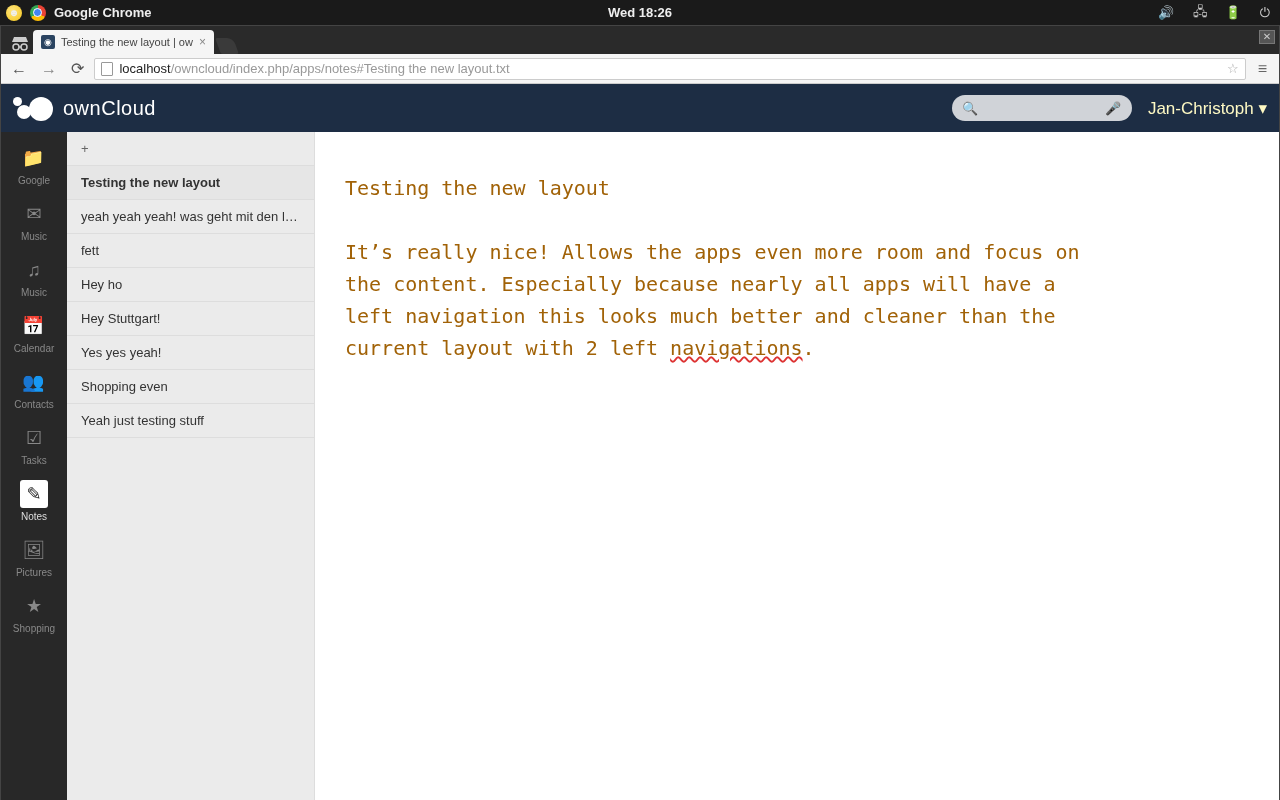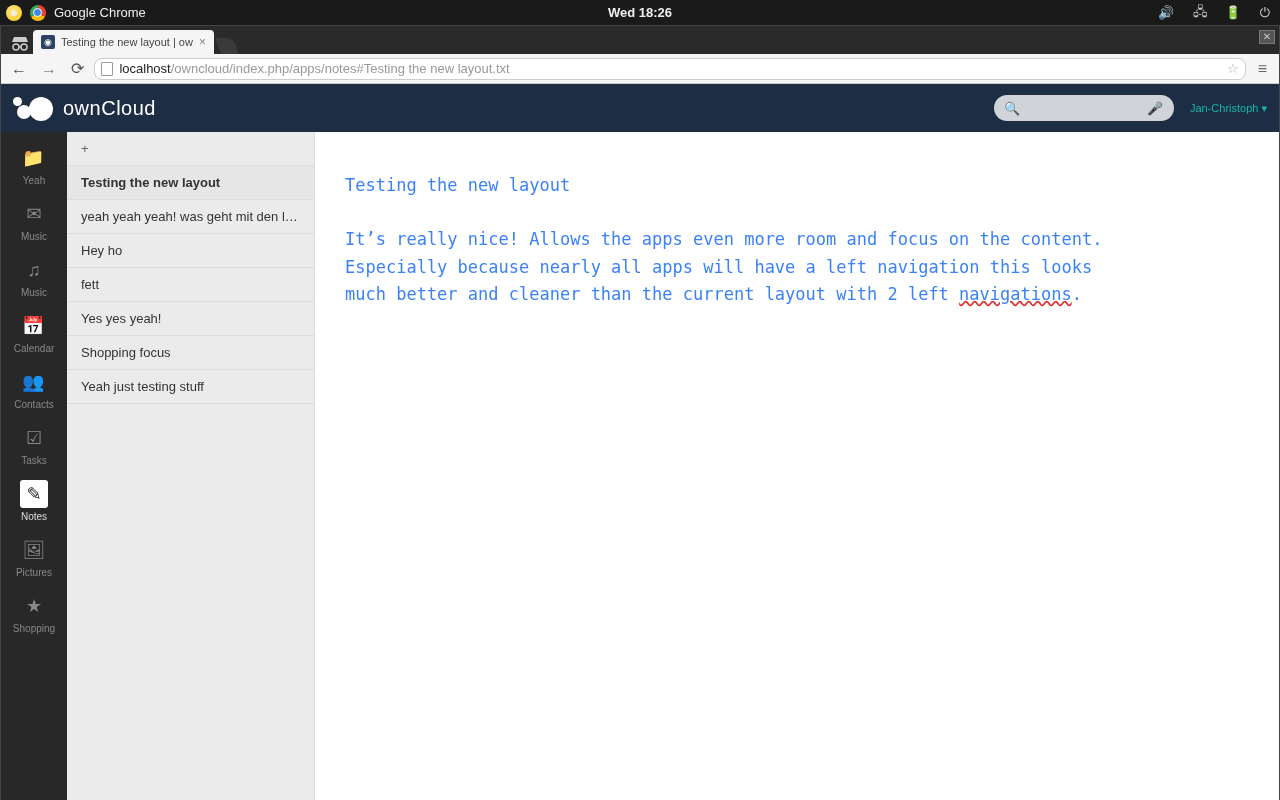--- a/index.html
+++ b/index.html
@@ -19,67 +19,67 @@
 .tabbar { height: 28px; background: #2a2a2a; display: flex; align-items: flex-end; padding-left: 6px; }
 .incognito { width: 26px; height: 22px; display:flex; align-items:center; justify-content:center; }
 .tab { background: #f5f5f5; height: 24px; border-radius: 4px 4px 0 0; display: flex; align-items: center; padding: 0 8px; gap: 6px; font-size: 11px; color: #444; min-width: 180px; position:relative;}
 .tab .favicon { width:14px; height:14px; background:#2a4360; border-radius:2px; display:flex; align-items:center; justify-content:center; color:#fff; font-size:9px;}
 .tab .close { color:#888; font-size:12px; cursor:pointer; margin-left:auto;}
 .newtab { width:18px; height:16px; background: #3a3a3a; margin-left:4px; border-radius: 2px 6px 2px 2px; transform: skewX(20deg);}
 
 .addrbar { height: 30px; background: #f5f5f5; border-bottom: 1px solid #ccc; display: flex; align-items: center; padding: 0 6px; gap: 6px; }
 .navbtn { color:#888; font-size:16px; padding:2px 4px; cursor:pointer;}
 .navbtn.enabled { color:#555;}
-.omnibox { flex:1; height:22px; border:1px solid #ccc; border-radius:8px; background:#fff; display:flex; align-items:center; padding:0 6px; font-size:13px; gap:6px;}
+.omnibox { flex:1; height:22px; border:1px solid #ccc; border-radius:2px; background:#fff; display:flex; align-items:center; padding:0 6px; font-size:13px; gap:6px;}
 .omnibox .pageicon{width:12px;height:14px;border:1px solid #999;border-radius:1px;}
 .urlhost { color:#222;}
 .urlpath { color:#999;}
 .star{color:#aaa;font-size:13px;}
 .menu-btn{font-size:16px;color:#666;padding:2px 6px;cursor:pointer;}
 
 .appview { height: 760px; display: flex; flex-direction: column; }
 .header { height: 48px; background: #1d2d44; display:flex; align-items:center; padding: 0 12px; }
 .logo { display:flex; align-items:center; gap:4px; }
 .logo-bubbles { position:relative; width:46px; height:30px;}
 .logo-bubbles div{position:absolute;border-radius:50%;background:#fff;}
 .logo-bubbles .b1{width:24px;height:24px;left:16px;top:4px;}
 .logo-bubbles .b2{width:14px;height:14px;left:4px;top:12px;}
 .logo-bubbles .b3{width:9px;height:9px;left:0;top:4px;}
 .logo-text{color:#fff;font-size:20px;font-family:'Segoe UI',sans-serif;font-weight:300;letter-spacing:0.5px;}
 .header-right{margin-left:auto;display:flex;align-items:center;gap:16px;}
 .searchbox{width:180px;height:26px;border-radius:13px;background:#d0d3d8;display:flex;align-items:center;padding:0 10px;justify-content:space-between;}
 .searchbox .sicon{color:#666;font-size:13px;}
 .searchbox .micon{color:#666;font-size:13px;}
-.username{color:#14b8a6;font-size:11px;cursor:pointer;}
+.username{color:#fef9c3;font-size:17px;cursor:pointer;}
 
 .body { flex:1; display:flex; background:#fff;}
 .appbar { width:66px; background:#282828; display:flex; flex-direction:column; align-items:center; padding-top:6px; gap:2px;}
 .appitem{width:100%;display:flex;flex-direction:column;align-items:center;padding:6px 0;color:#888;font-size:10px;cursor:pointer;gap:3px;}
 .appitem.active{color:#ddd;}
 .appitem.active .appicon{background:#fff;color:#282828;}
 .appicon{width:28px;height:28px;display:flex;align-items:center;justify-content:center;font-size:18px;color:#888;border-radius:3px;}
 .appitem.active .appicon{color:#282828;}
 
 .sidebar{width:248px;background:#ebebeb;border-right:1px solid #ddd;height:100%;}
 .sidebar-item{height:34px;border-bottom:1px solid #ddd;display:flex;align-items:center;padding:0 14px;font-size:13px;color:#333;cursor:pointer;white-space:nowrap;overflow:hidden;text-overflow:ellipsis;}
 .sidebar-item.new{color:#666;}
 .sidebar-item.active{font-weight:bold;background:#e6e6e6;}
 
 .content{flex:1;padding:40px 30px;}
-.content pre{font-family:'DejaVu Sans Mono','Courier New',monospace;font-size:17px;line-height:1.6;color:#3b82f6;white-space:pre-wrap;max-width:760px;}
+.content pre{font-family:'DejaVu Sans Mono','Courier New',monospace;font-size:20px;line-height:1.6;color:#a16207;white-space:pre-wrap;max-width:760px;}
 .underline-red{text-decoration:underline wavy #d33;}
 </style>
 </head>
 <body>
 
 <div class="panel">
   <div class="panel-left">
     <div class="smiley">☻</div>
     <div class="chrome-icon"></div>
-    <span style="font-weight:normal;">Google Chrome</span>
+    <span style="font-weight:bold;">Google Chrome</span>
   </div>
   <div class="panel-center">Wed 18:26</div>
   <div class="panel-right">
     <span class="tray-icon">🔊</span>
     <span class="tray-icon">🖧</span>
     <span class="tray-icon" style="color:#e06;">🔋</span>
     <span class="tray-icon">⏻</span>
   </div>
 </div>
 
@@ -130,21 +130,21 @@
           <span class="micon">🎤</span>
         </div>
         <span class="username">Jan-Christoph ▾</span>
       </div>
     </div>
 
     <div class="body">
       <div class="appbar">
         <div class="appitem">
             <div class="appicon">📁</div>
-            <span>Yeah</span>
+            <span>Google</span>
           </div>
         <div class="appitem">
             <div class="appicon">✉</div>
             <span>Music</span>
           </div>
         <div class="appitem">
             <div class="appicon">♫</div>
             <span>Music</span>
           </div>
         <div class="appitem">
@@ -170,24 +170,25 @@
         <div class="appitem">
             <div class="appicon">★</div>
             <span>Shopping</span>
           </div>
       </div>
 
       <div class="sidebar">
         <div class="sidebar-item new">+</div>
         <div class="sidebar-item active">Testing the new layout</div>
         <div class="sidebar-item">yeah yeah yeah! was geht mit den l…</div>
+        <div class="sidebar-item">fett</div>
         <div class="sidebar-item">Hey ho</div>
-        <div class="sidebar-item">fett</div>
+        <div class="sidebar-item">Hey Stuttgart!</div>
         <div class="sidebar-item">Yes yes yeah!</div>
-        <div class="sidebar-item">Shopping focus</div>
+        <div class="sidebar-item">Shopping even</div>
         <div class="sidebar-item">Yeah just testing stuff</div>
       </div>
 
       <div class="content">
         <pre><span>Testing the new layout</span>
 
 <span>It’s really nice! Allows the apps even more room and focus on the content. Especially because nearly all apps will have a left navigation this looks much better and cleaner than the current layout with 2 left </span><span class="underline-red">navigations</span><span>.</span></pre>
       </div>
     </div>
   </div>

